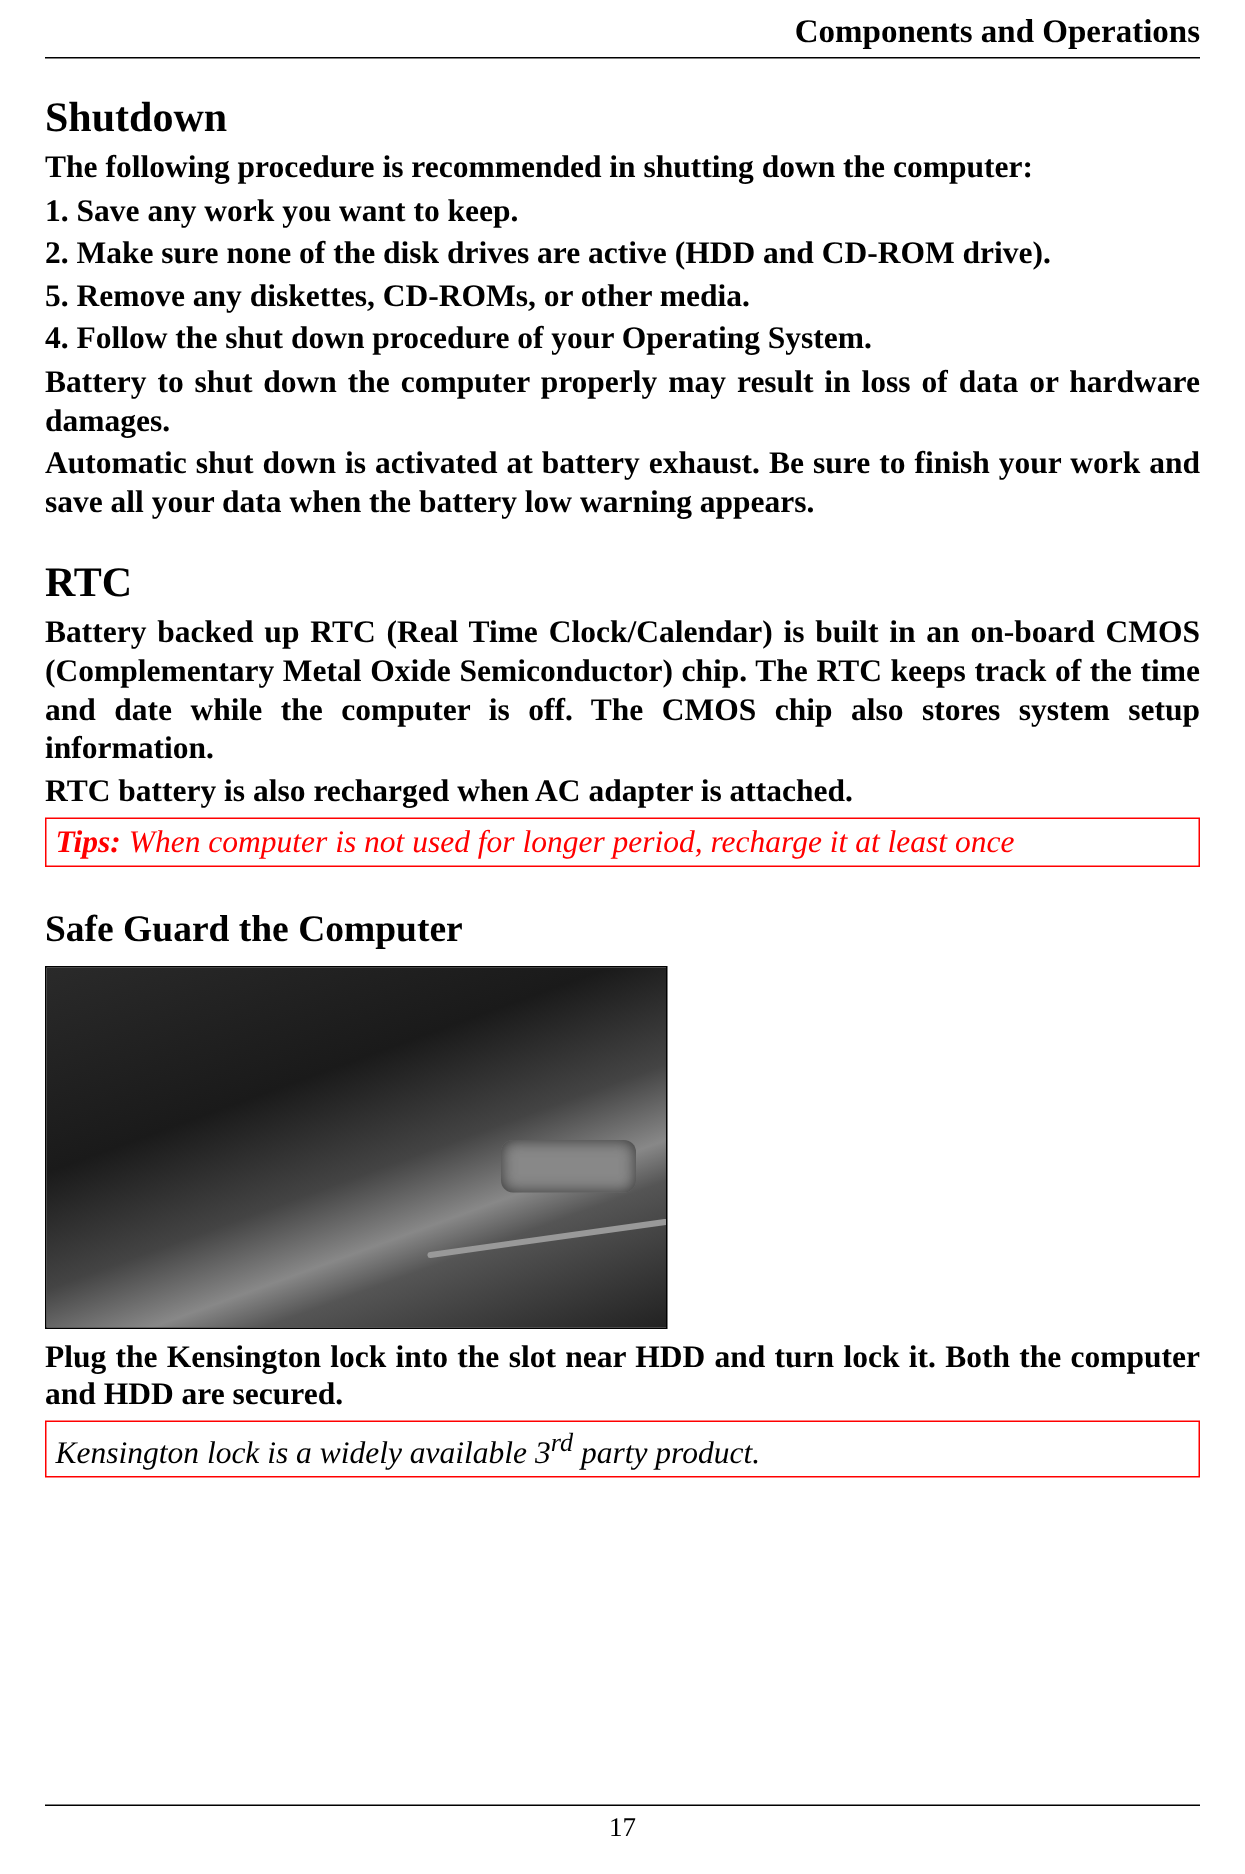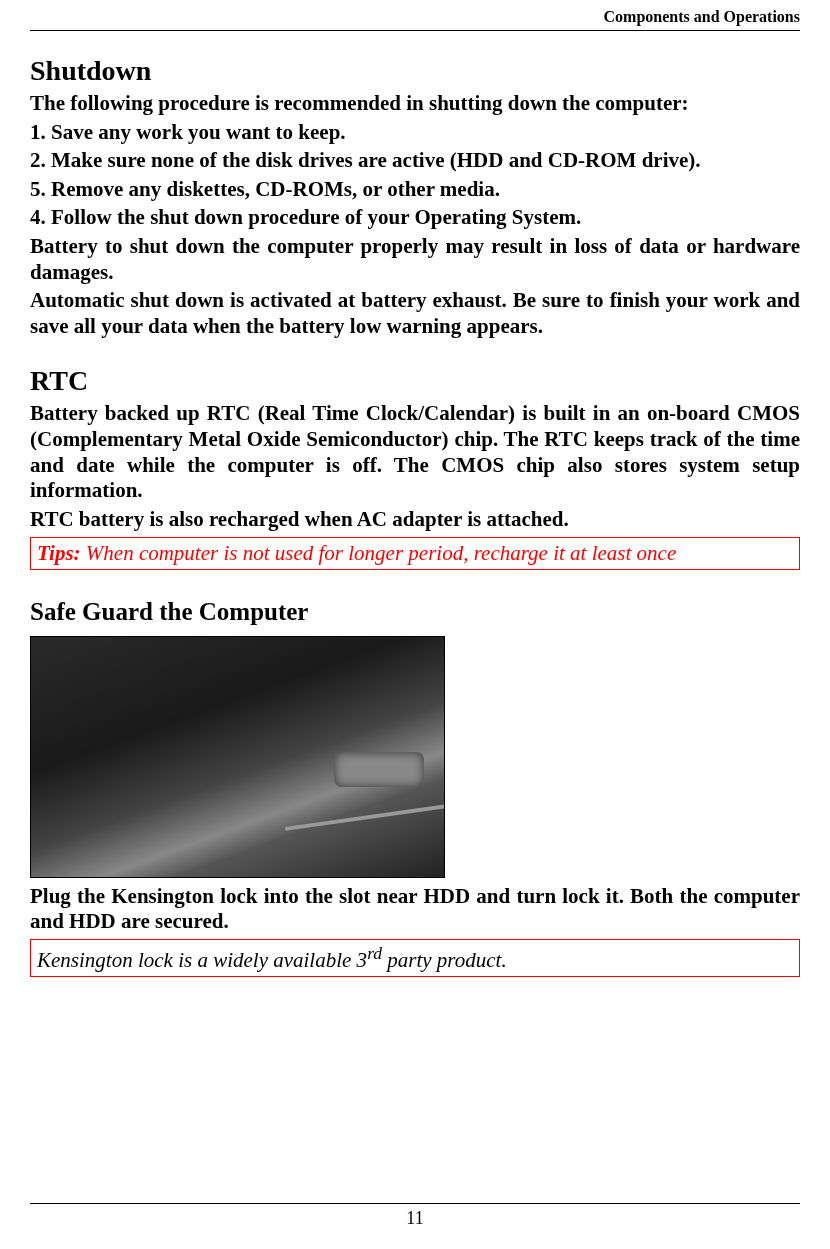--- a/index.html
+++ b/index.html
@@ -9,21 +9,21 @@
       color: #000;
       background: #fff;
       width: 830px;
       height: 1249px;
       padding: 0 30px;
       position: relative;
     }
     .header-title {
       text-align: right;
       font-weight: bold;
-      font-size: 16px;
+      font-size: 22px;
       padding-top: 8px;
       padding-bottom: 4px;
       border-bottom: 1.5px solid #000;
       margin-bottom: 24px;
     }
     .section-title {
       font-weight: bold;
       font-size: 28px;
       margin-bottom: 4px;
     }
@@ -136,14 +136,14 @@
 </div>
 
 <div class="section-title-lg">Safe Guard the Computer</div>
 <div class="image-placeholder"></div>
 <div class="body-text justify">Plug the Kensington lock into the slot near HDD and turn lock it. Both the computer and HDD are secured.</div>
 <div class="note-box">
   <span class="note-text">Kensington lock is a widely available 3</span><sup class="note-text">rd</sup><span class="note-text"> party product.</span>
 </div>
 
 <div class="footer">
-  <span>11</span>
+  <span>17</span>
 </div>
 
 </body></html>

